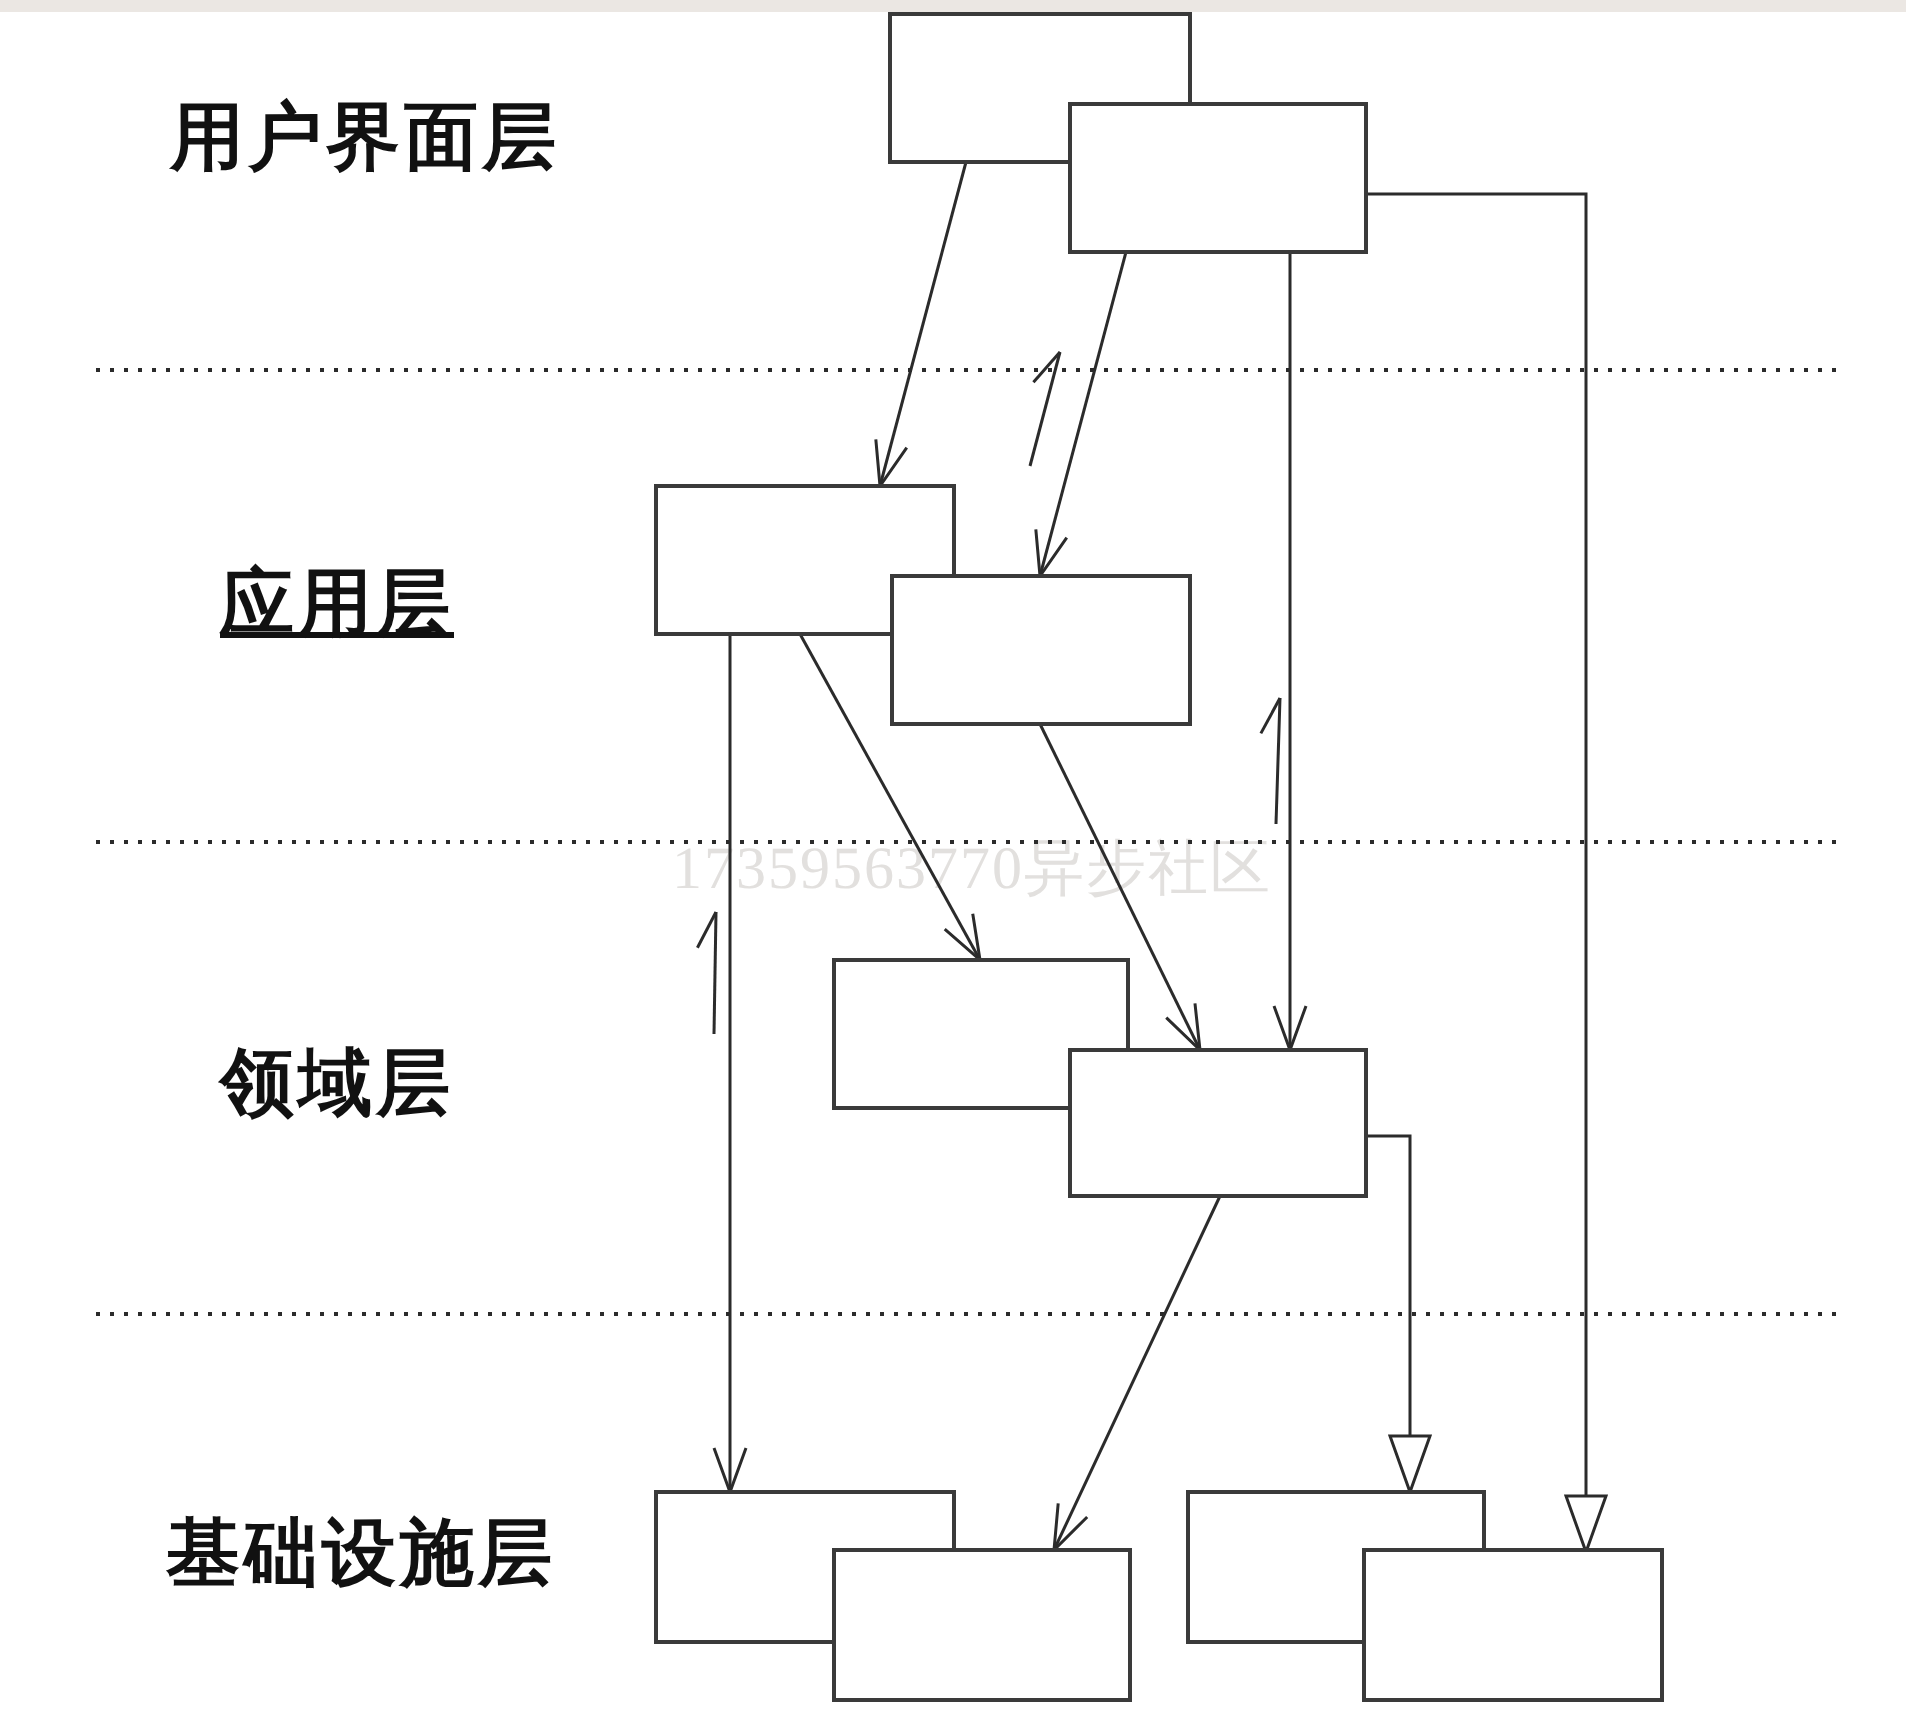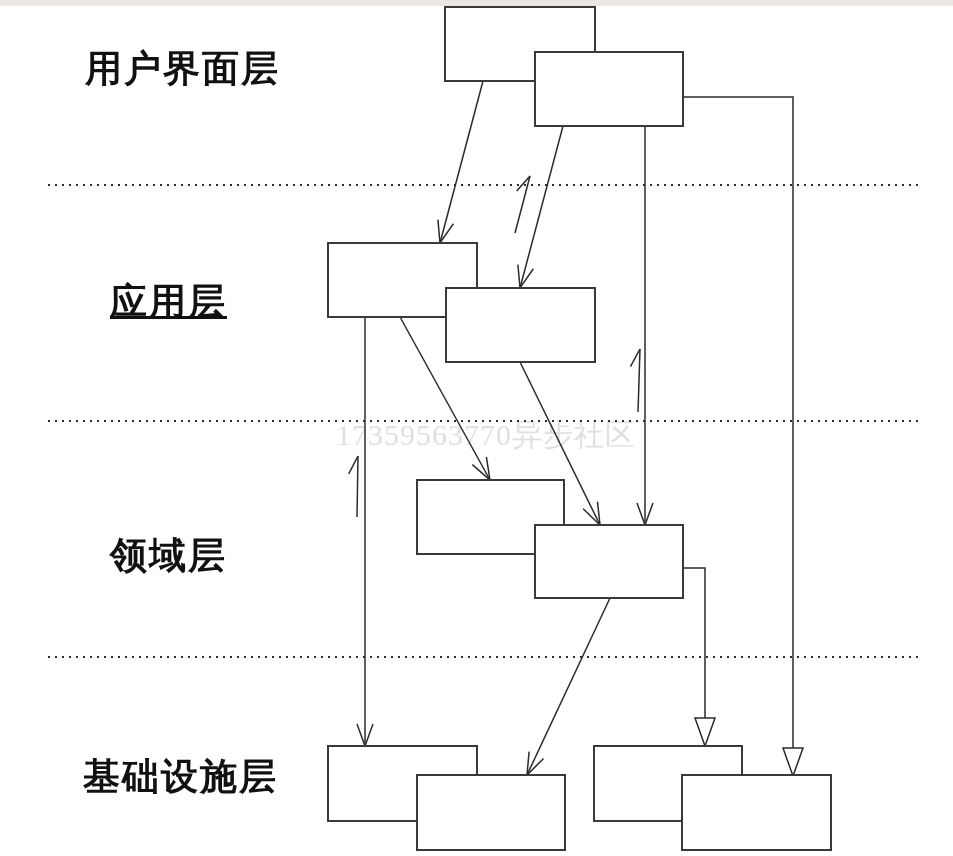--- a/index.html
+++ b/index.html
@@ -22,21 +22,21 @@
     position: absolute;
     font-weight: bold;
     font-size: 37px;
     line-height: 1;
     letter-spacing: 2px;
     color: var(--label_color, #111111);
     white-space: nowrap;
   }
   #label-ui    { left: 85px;  top: 50px;  }
   #label-app   { left: 110px; top: 283px; text-decoration: underline; }
-  #label-dom   { left: 110px; top: 537px; }
+  #label-dom   { left: 110px; top: 523px; }
   #label-infra { left: 83px;  top: 758px; text-align: right; }
   .watermark {
     position: absolute;
     left: 336px;
     top: 420px;
     font-family: Liberation Serif, serif;
     font-size: 30px;
     line-height: 1;
     letter-spacing: 1px;
     color: var(--watermark_color, #e2e0de);

